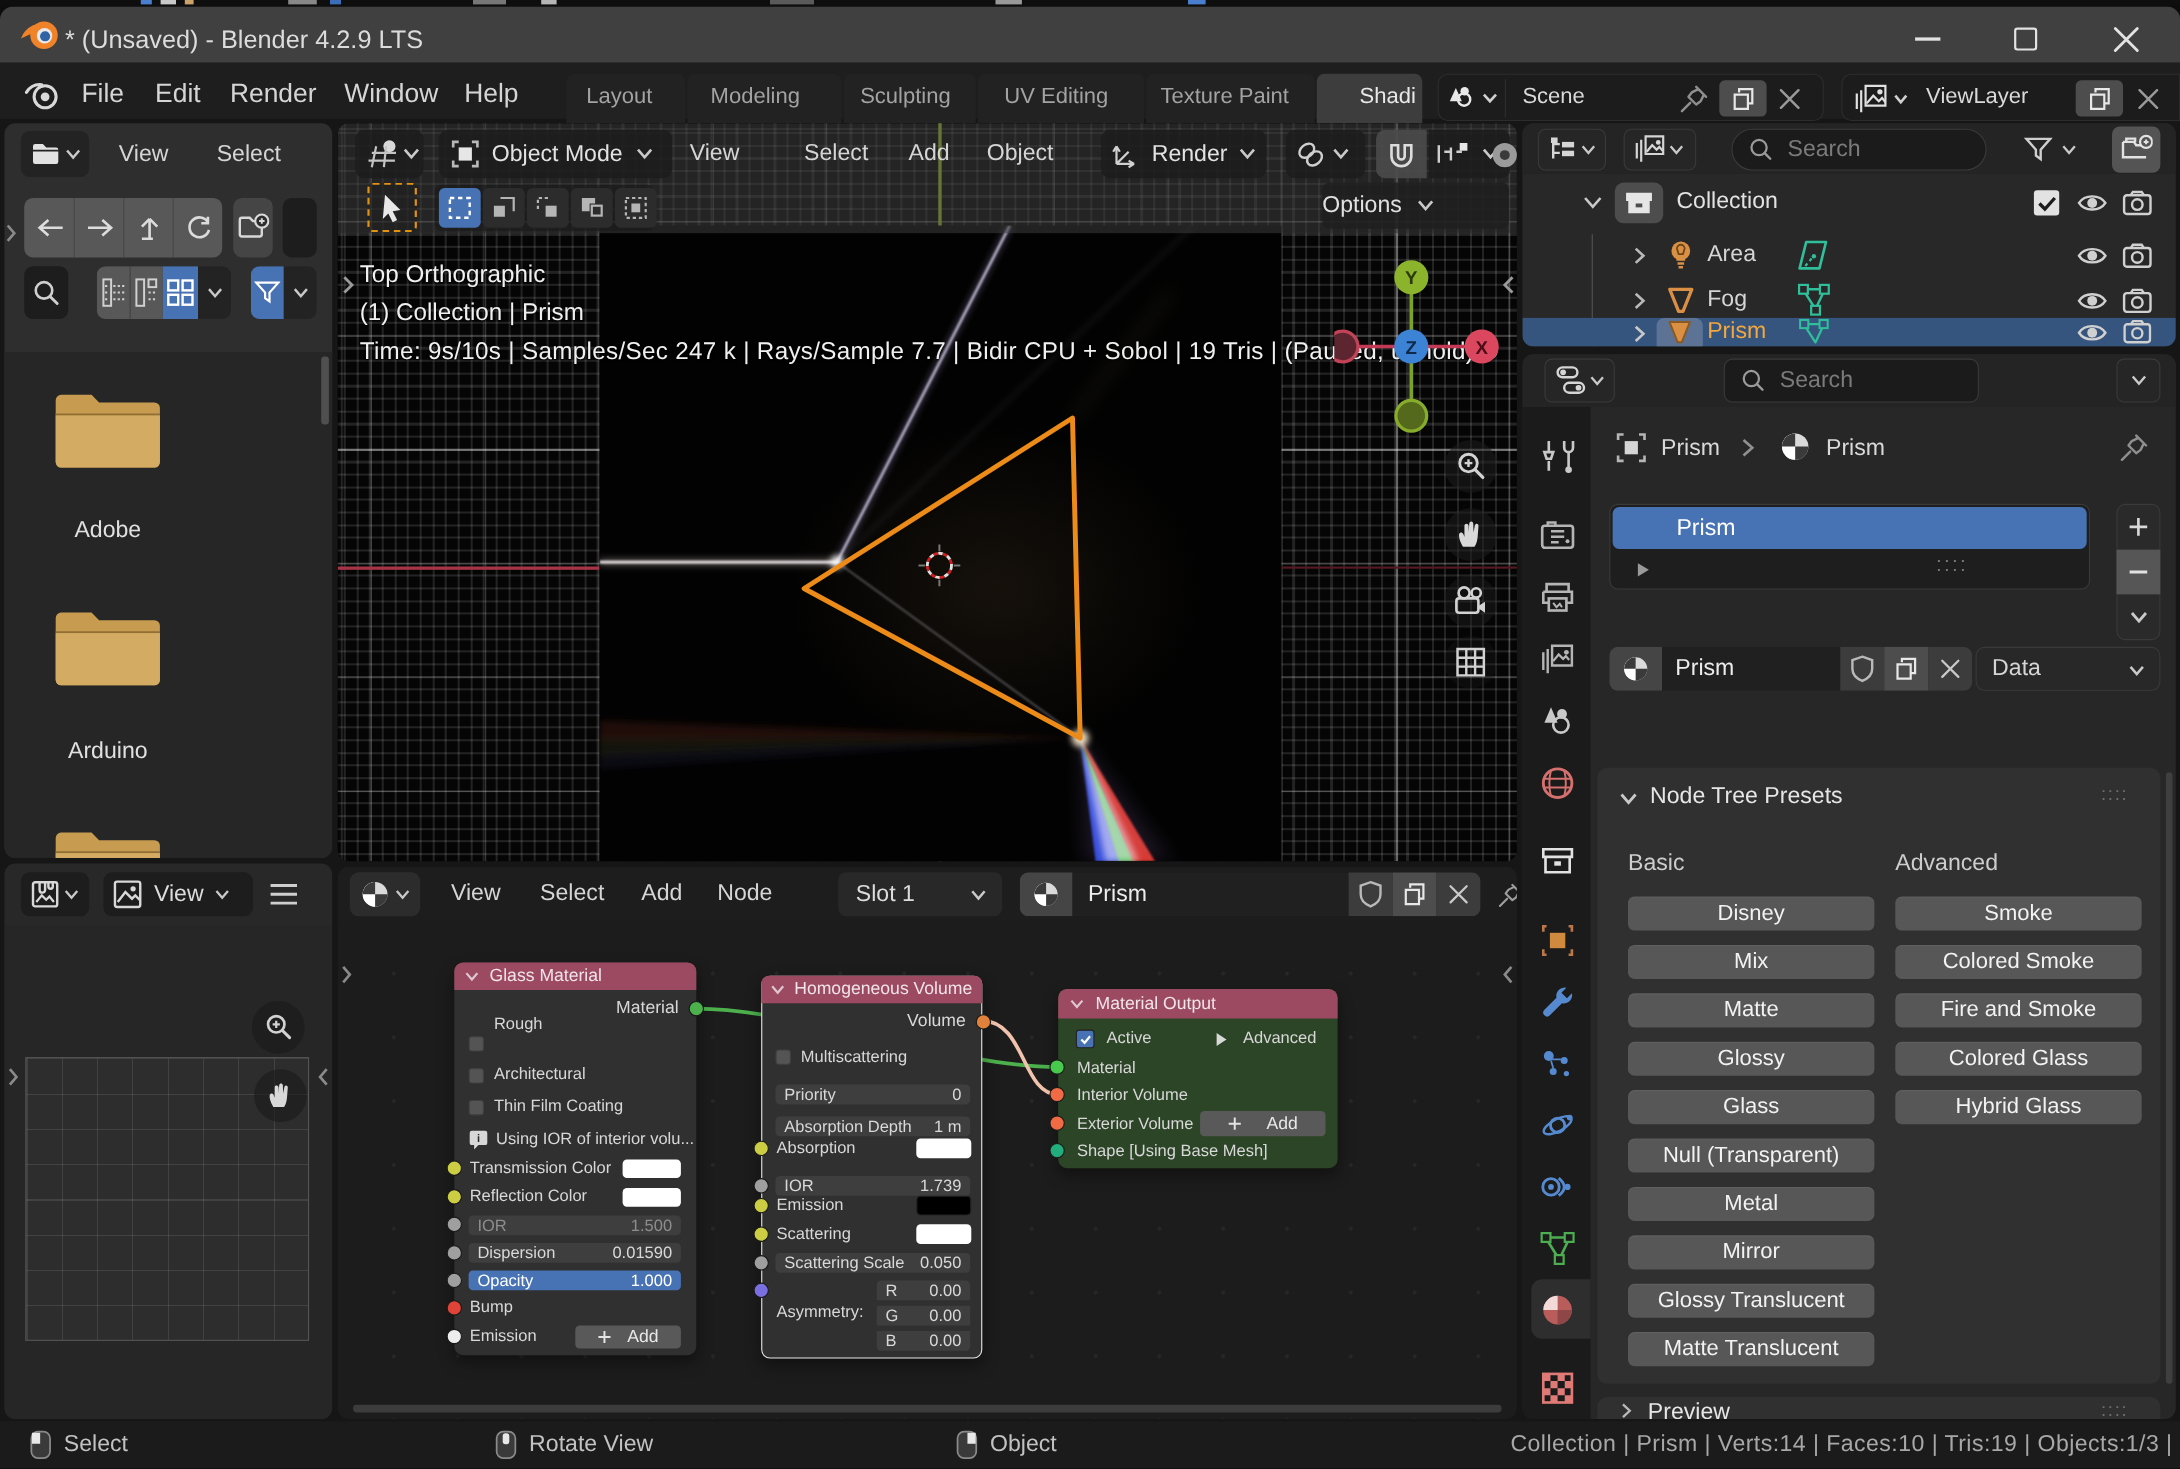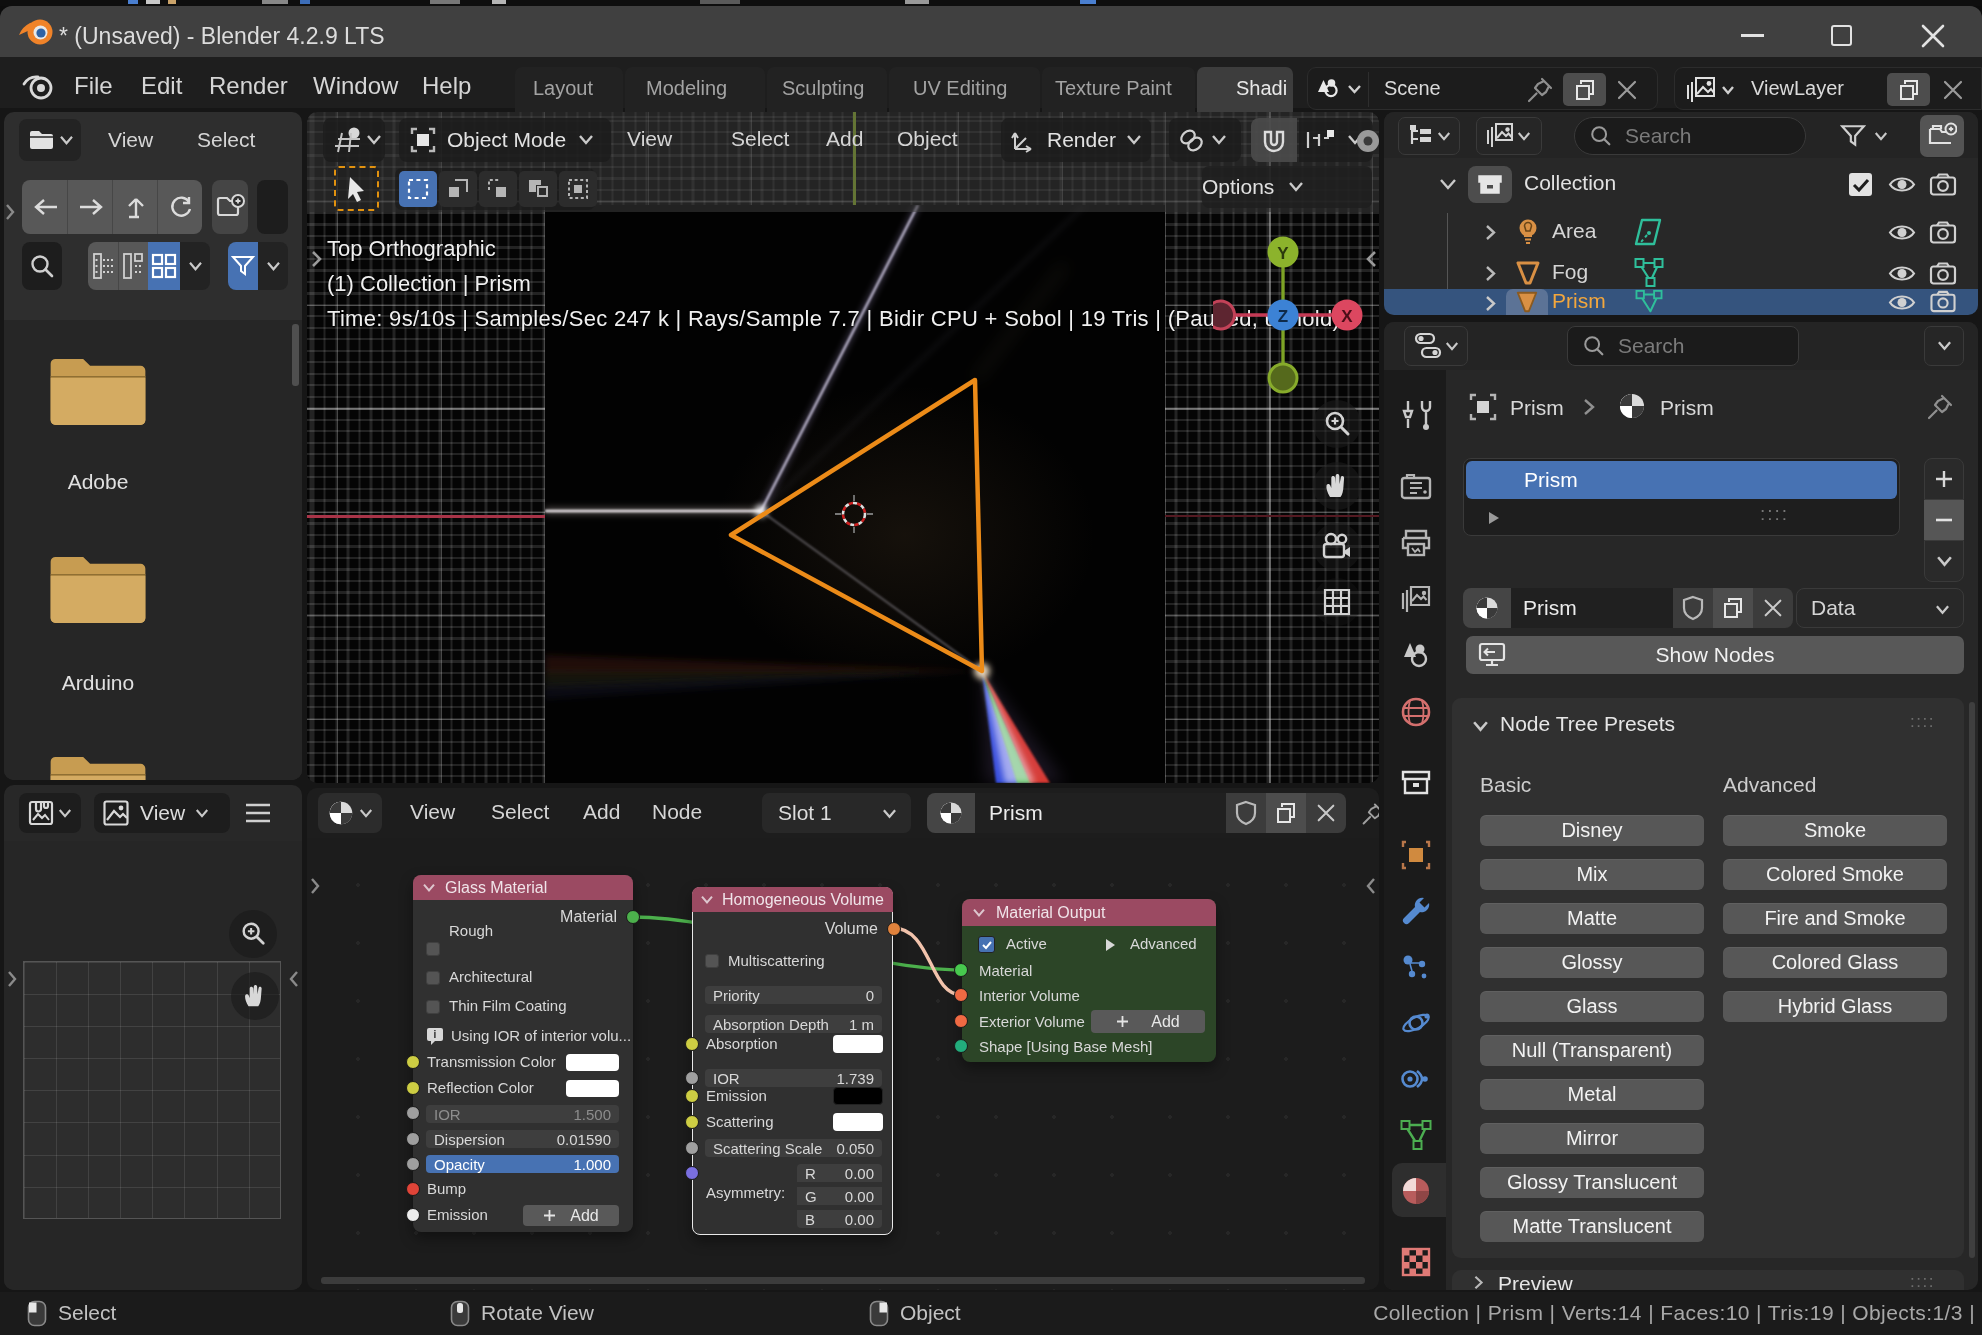--- a/index.html
+++ b/index.html
@@ -783,28 +783,20 @@
           </svg>
       </div>
     </div>
     <div class="abs row" style="left:412px;top:266px;width:168px;height:40px;background:#282828;border:1px solid #3a3a3a;border-radius:8px">
       <div style="margin-left:14px;font-size:21px;color:#d5d5d5">Data</div>
       <svg class="abs" style="left:138px;top:15px" width="15" height="12" viewBox="0 0 16 12">
           <path d="M2 2 l6 7 l6 -7" stroke="#c9c9c9" stroke-width="2.4" fill="none"></path>
         </svg>
     </div>
 
-    <div class="abs cen" style="left:82px;top:314px;width:498px;height:38px;background:#585858;border-radius:7px">
-      <svg class="abs" style="left:12px;top:6px" width="28" height="26" viewBox="0 0 28 26">
-        <rect x="2" y="2" width="24" height="16" rx="2" fill="none" stroke="#e4e4e4" stroke-width="2.2"></rect>
-        <path d="M14 18 v5 M8 23 h12" stroke="#e4e4e4" stroke-width="2.2"></path>
-        <path d="M17 10 H7 M10 6.5 L6.5 10 L10 13.5" stroke="#e4e4e4" stroke-width="2" fill="none"></path>
-      </svg>
-      <div style="font-size:21px;color:#f1f1f1">Show Nodes</div>
-    </div>
 
     <div class="abs" style="left:68px;top:376px;width:512px;height:560px;background:#303030;border-radius:9px">
       <svg class="abs" style="left:20px;top:22px" width="17" height="13" viewBox="0 0 16 12">
           <path d="M2 2 l6 7 l6 -7" stroke="#c9c9c9" stroke-width="2.4" fill="none"></path>
         </svg>
       <div class="txt" style="left:48px;top:14px;font-size:21px;color:#e6e6e6">Node Tree Presets</div>
       <div class="txt" style="left:458px;top:14px;font-size:17px;color:#6e6e6e;letter-spacing:1.5px">::::</div>
       <div class="txt" style="left:28px;top:75px;font-size:21px;color:#cdcdcd">Basic</div>
       <div class="txt" style="left:271px;top:75px;font-size:21px;color:#cdcdcd">Advanced</div>
       <div class="pbtn" style="left:28px;top:117px">Disney</div>

